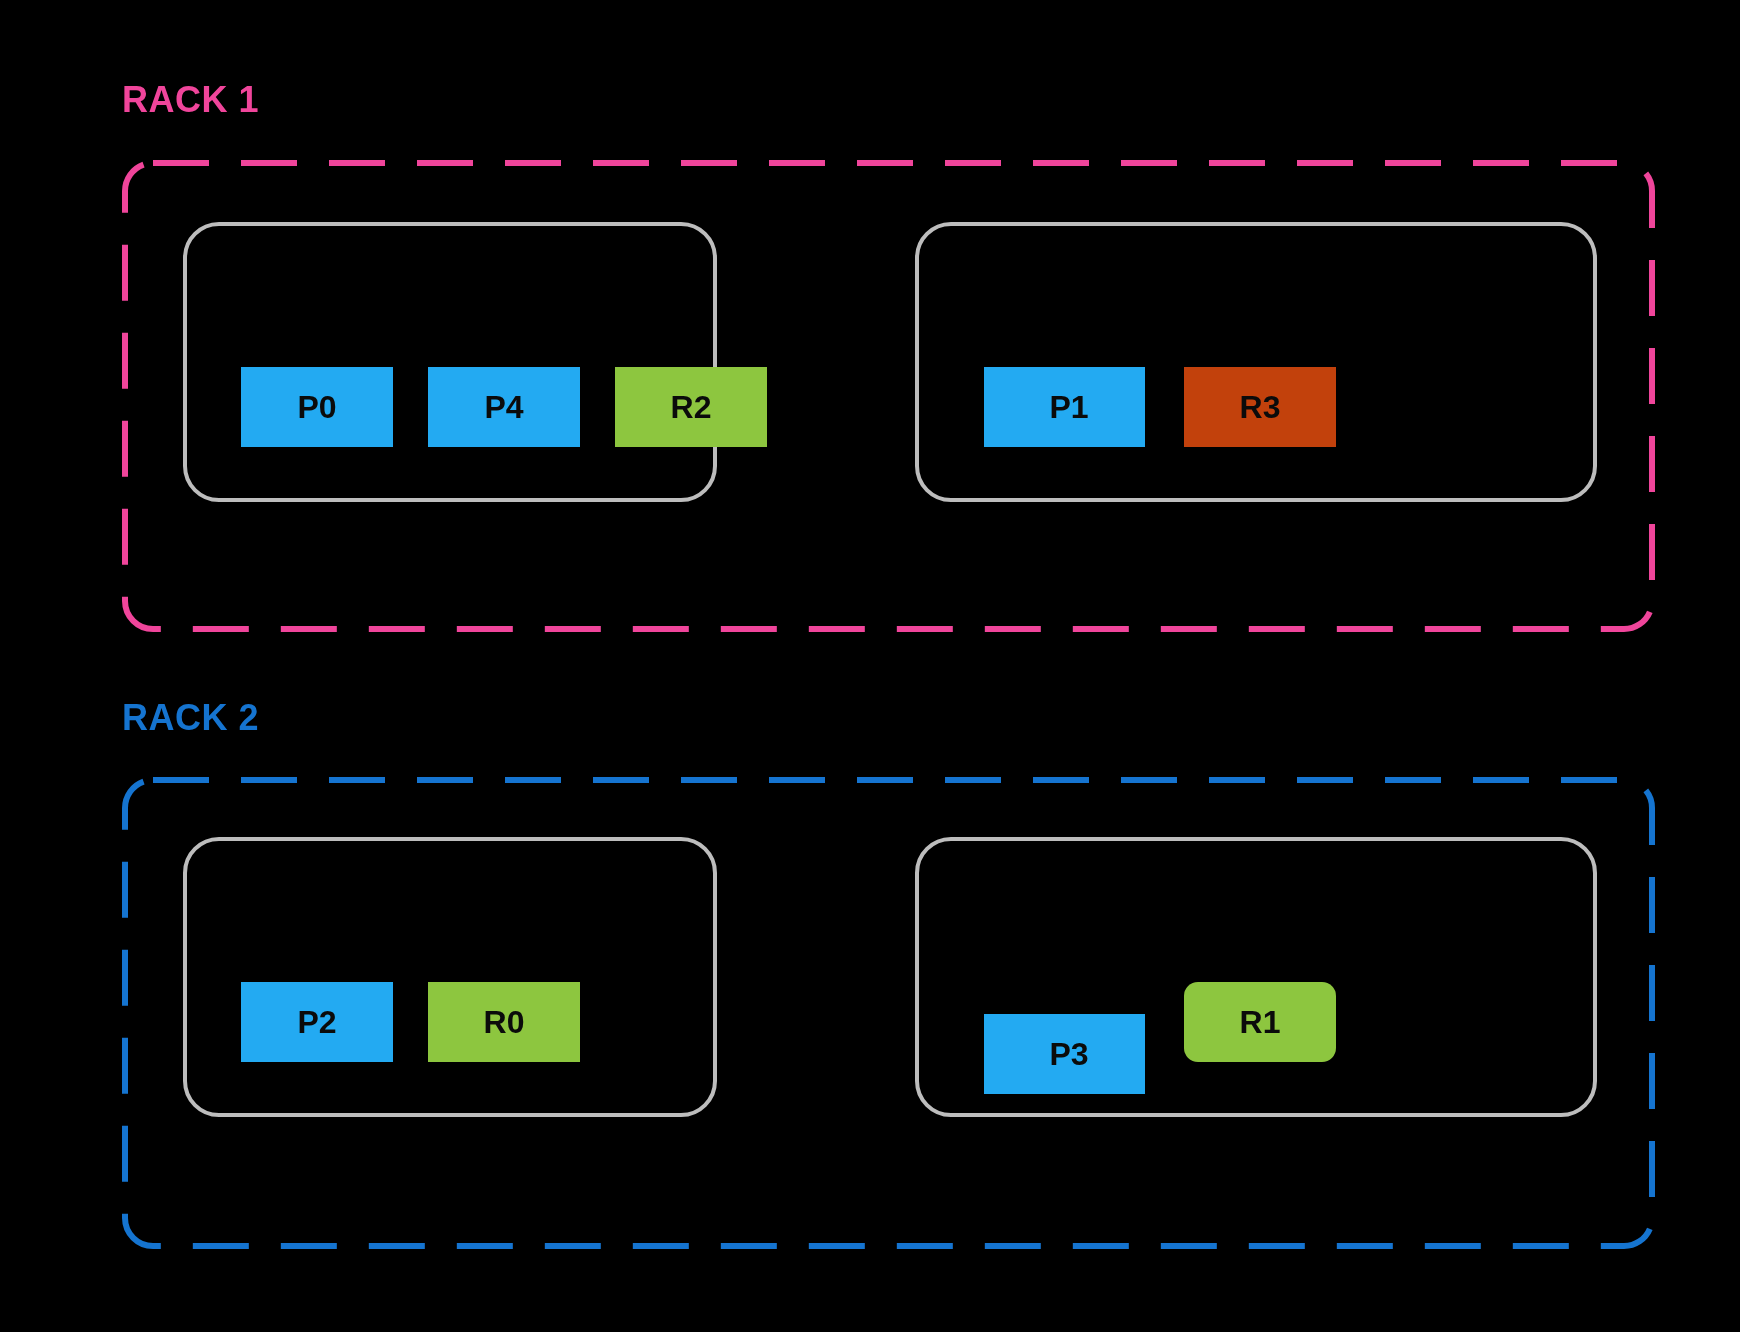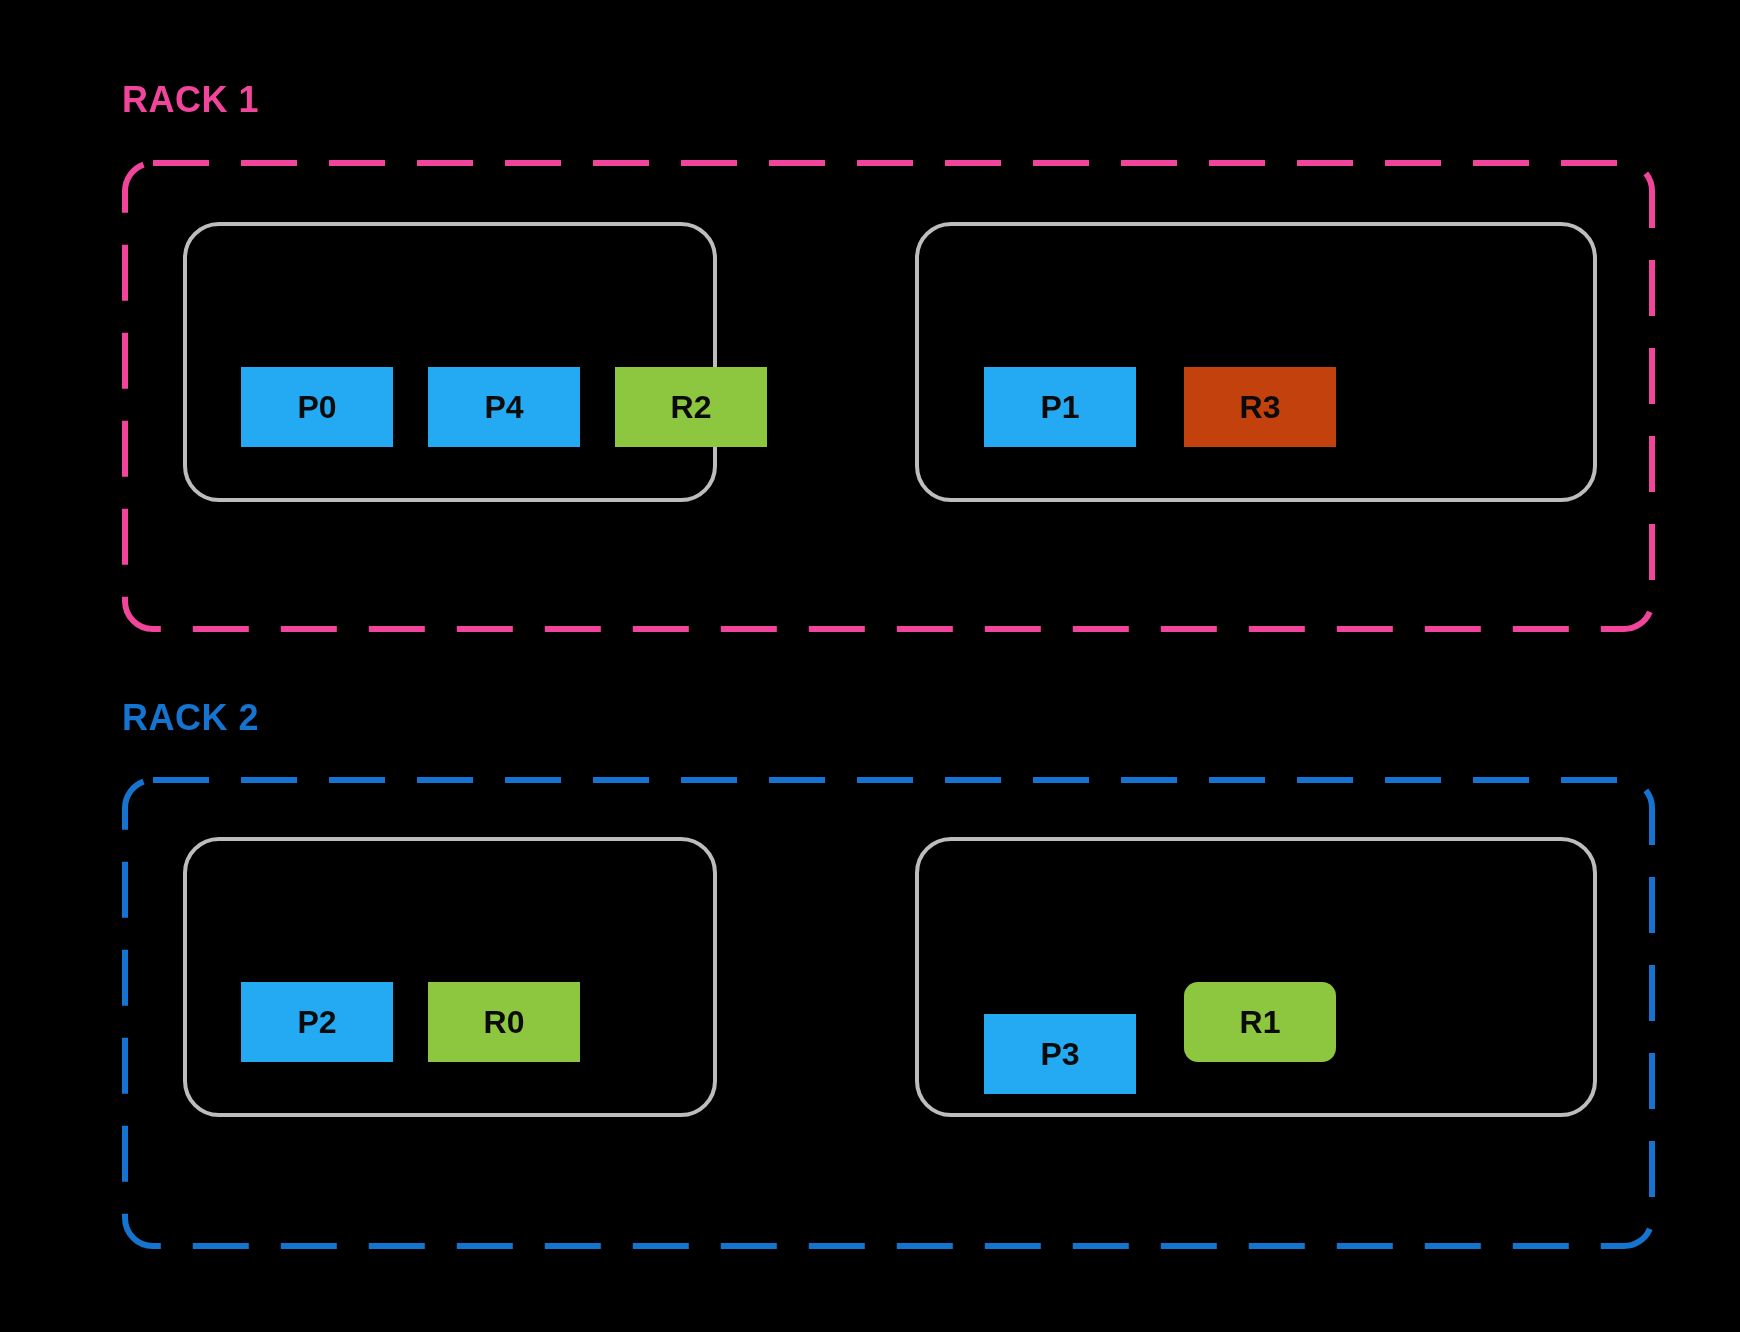--- a/index.html
+++ b/index.html
@@ -59,21 +59,21 @@
     display: flex;
     align-items: center;
     justify-content: center;
     font-size: 32px;
     font-weight: bold;
     color: #0B0B0B;
   }
   .chip-1 { left: 54px; }
   .chip-2 { left: 241px; }
   .chip-3 { left: 428px; }
-  .node-b .chip-1 { left: 65px; }
+  .node-b .chip-1 { left: 65px; padding-left: 9px; }
   .node-b .chip-2 { left: 265px; }
 </style>
 </head>
 <body>
 
 <div class="canvas">
 
   <div class="rack-label" style="left: 122px; top: 82px; color: rgb(240, 69, 155);" data-bind="racks.0.label" data-bind-style="color:racks.0.accent">RACK 1</div>
 
   <div class="rack-boundary rack1" style="left:122px; top:160px;">

